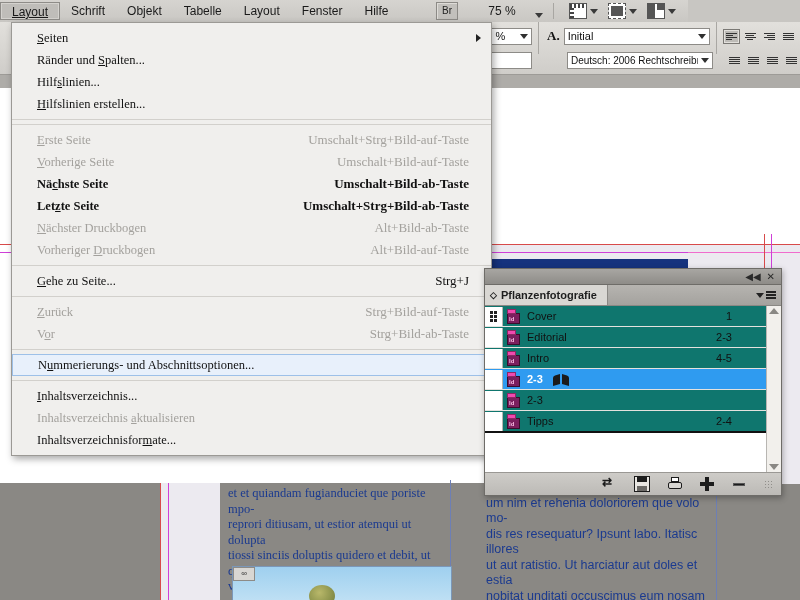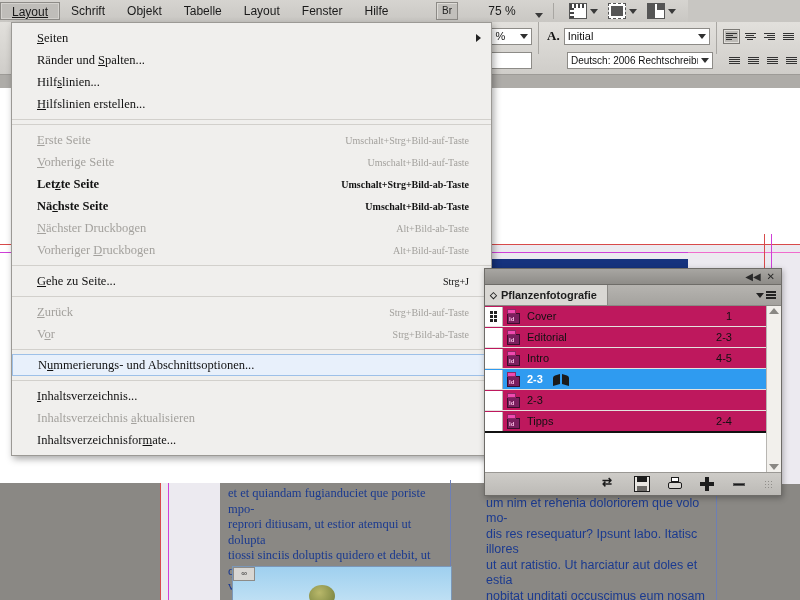--- a/index.html
+++ b/index.html
@@ -133,21 +133,21 @@
     background:#f0efed;border:1px solid #9b9995;
     box-shadow:2px 3px 7px rgba(0,0,0,.34);
     padding:4px 0 4px 0;
   }
   .mrow{
     height:22px;display:flex;align-items:center;padding:0 8px 0 25px;
     font-size:12.5px;color:#111;white-space:nowrap;box-sizing:border-box;
     font-family:"Liberation Serif",serif;
   }
   .mrow .lbl{flex:1;}
-  .mrow .sc{color:#111;font-size:10px;padding-right:14px;}
+  .mrow .sc{color:#111;font-size:13px;padding-right:14px;}
   .mrow.disabled .lbl,.mrow.disabled .sc{color:#a3a19d;}
   .mrow.bold .lbl{font-weight:bold;}
   .mrow.bold .sc{font-weight:bold;}
   .mrow.hl{background:#e8f0fb;border:1px solid #9dc0e8;height:22px;}
   .msep{height:1px;background:#d2d0cc;margin:4px 0;}
   .submarrow{
     width:0;height:0;border-top:4px solid transparent;border-bottom:4px solid transparent;
     border-left:5px solid #222;margin-right:2px;
   }
   .ul{text-decoration:underline;}
@@ -172,21 +172,21 @@
   #bp-tab{
     background:#d9d7d3;display:flex;align-items:center;gap:4px;padding:0 10px 0 5px;
     font-size:11px;font-weight:bold;color:#1e1e1e;border-right:1px solid #8a8884;
   }
   #bp-tabspace{flex:1;background:linear-gradient(#b6b4b0,#a4a29e);display:flex;align-items:center;justify-content:flex-end;padding-right:5px;}
   .burger{display:flex;align-items:center;gap:2px;}
   .burger .bcaret{width:0;height:0;border-left:4px solid transparent;border-right:4px solid transparent;border-top:5px solid #222;}
   .burger .blines{display:flex;flex-direction:column;gap:1.5px;}
   .burger .blines i{display:block;width:10px;height:1.5px;background:#222;}
   #bp-body{flex:1;display:flex;background:#fff;overflow:hidden;}
-  #bp-list{flex:1;display:flex;flex-direction:column;background:#be185d;}
+  #bp-list{flex:1;display:flex;flex-direction:column;background:#0f766e;}
   .brow{
     height:20px;display:flex;align-items:center;border-bottom:1px solid #e4e2de;
     font-size:11px;color:#111;position:relative;
   }
   .brow.sel{background:#2f9bf0;color:#fff;font-weight:bold;}
   .bcol-src{
     width:17px;height:19px;border-right:1px solid #b8b6b2;display:flex;
     align-items:center;justify-content:center;flex:none;background:#fff;
   }
   .srcmark{
@@ -415,26 +415,26 @@
 
   <div class="mrow disabled">
     <span class="lbl"><span class="ul">E</span>rste Seite</span>
     <span class="sc">Umschalt+Strg+Bild-auf-Taste</span>
   </div>
   <div class="mrow disabled">
     <span class="lbl"><span class="ul">V</span>orherige Seite</span>
     <span class="sc">Umschalt+Bild-auf-Taste</span>
   </div>
   <div class="mrow bold">
+    <span class="lbl">Nä<span class="ul">c</span>hste Seite</span>
+    <span class="sc">Umschalt+Bild-ab-Taste</span>
+  </div>
+  <div class="mrow bold">
     <span class="lbl">Let<span class="ul">z</span>te Seite</span>
     <span class="sc">Umschalt+Strg+Bild-ab-Taste</span>
-  </div>
-  <div class="mrow bold">
-    <span class="lbl">Nä<span class="ul">c</span>hste Seite</span>
-    <span class="sc">Umschalt+Bild-ab-Taste</span>
   </div>
   <div class="mrow disabled">
     <span class="lbl"><span class="ul">N</span>ächster Druckbogen</span>
     <span class="sc">Alt+Bild-ab-Taste</span>
   </div>
   <div class="mrow disabled">
     <span class="lbl">Vorheriger <span class="ul">D</span>ruckbogen</span>
     <span class="sc">Alt+Bild-auf-Taste</span>
   </div>
 

